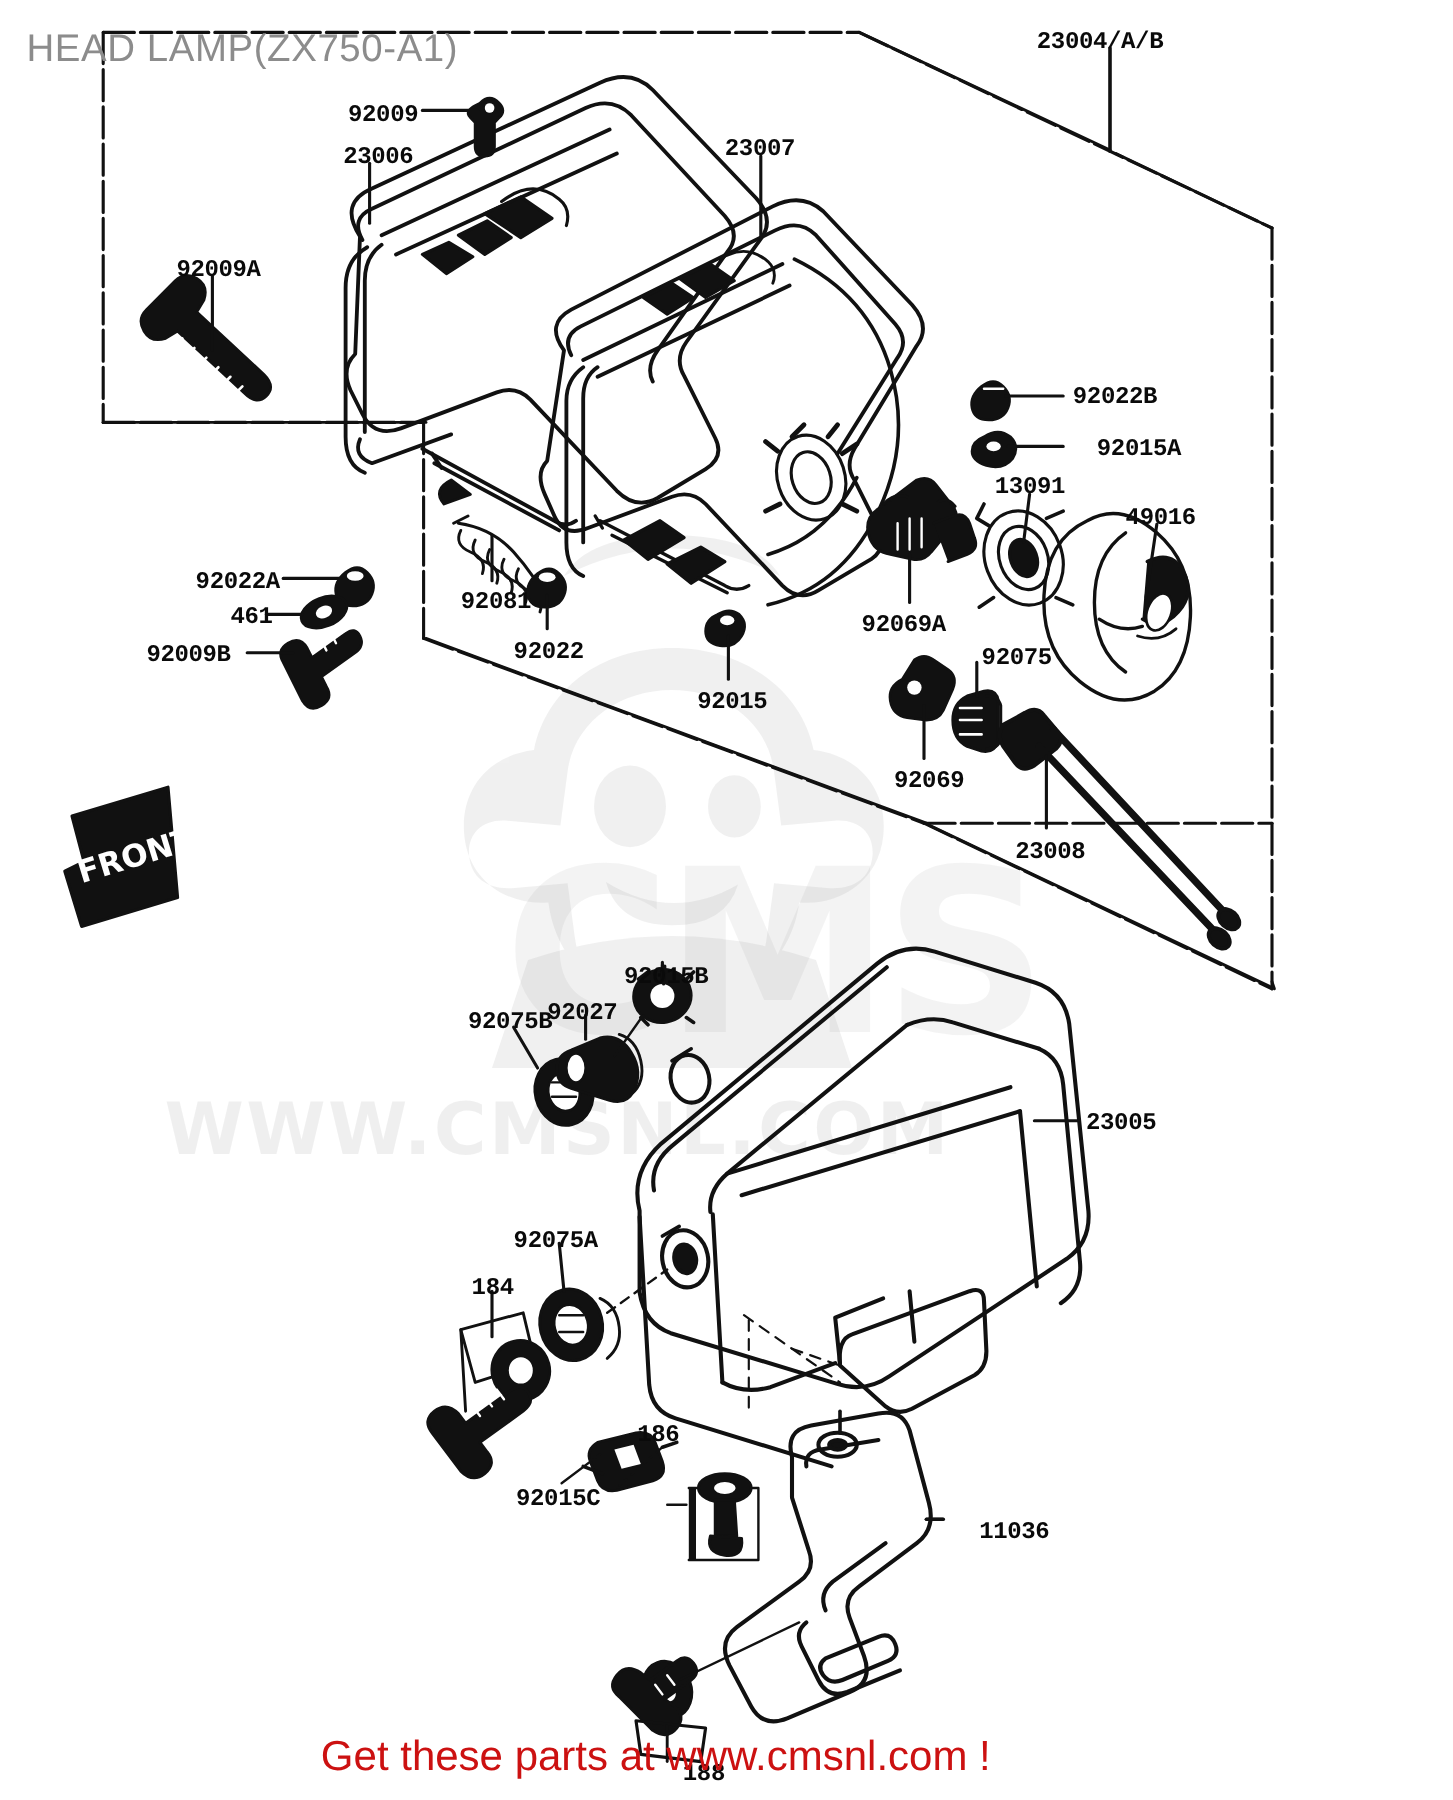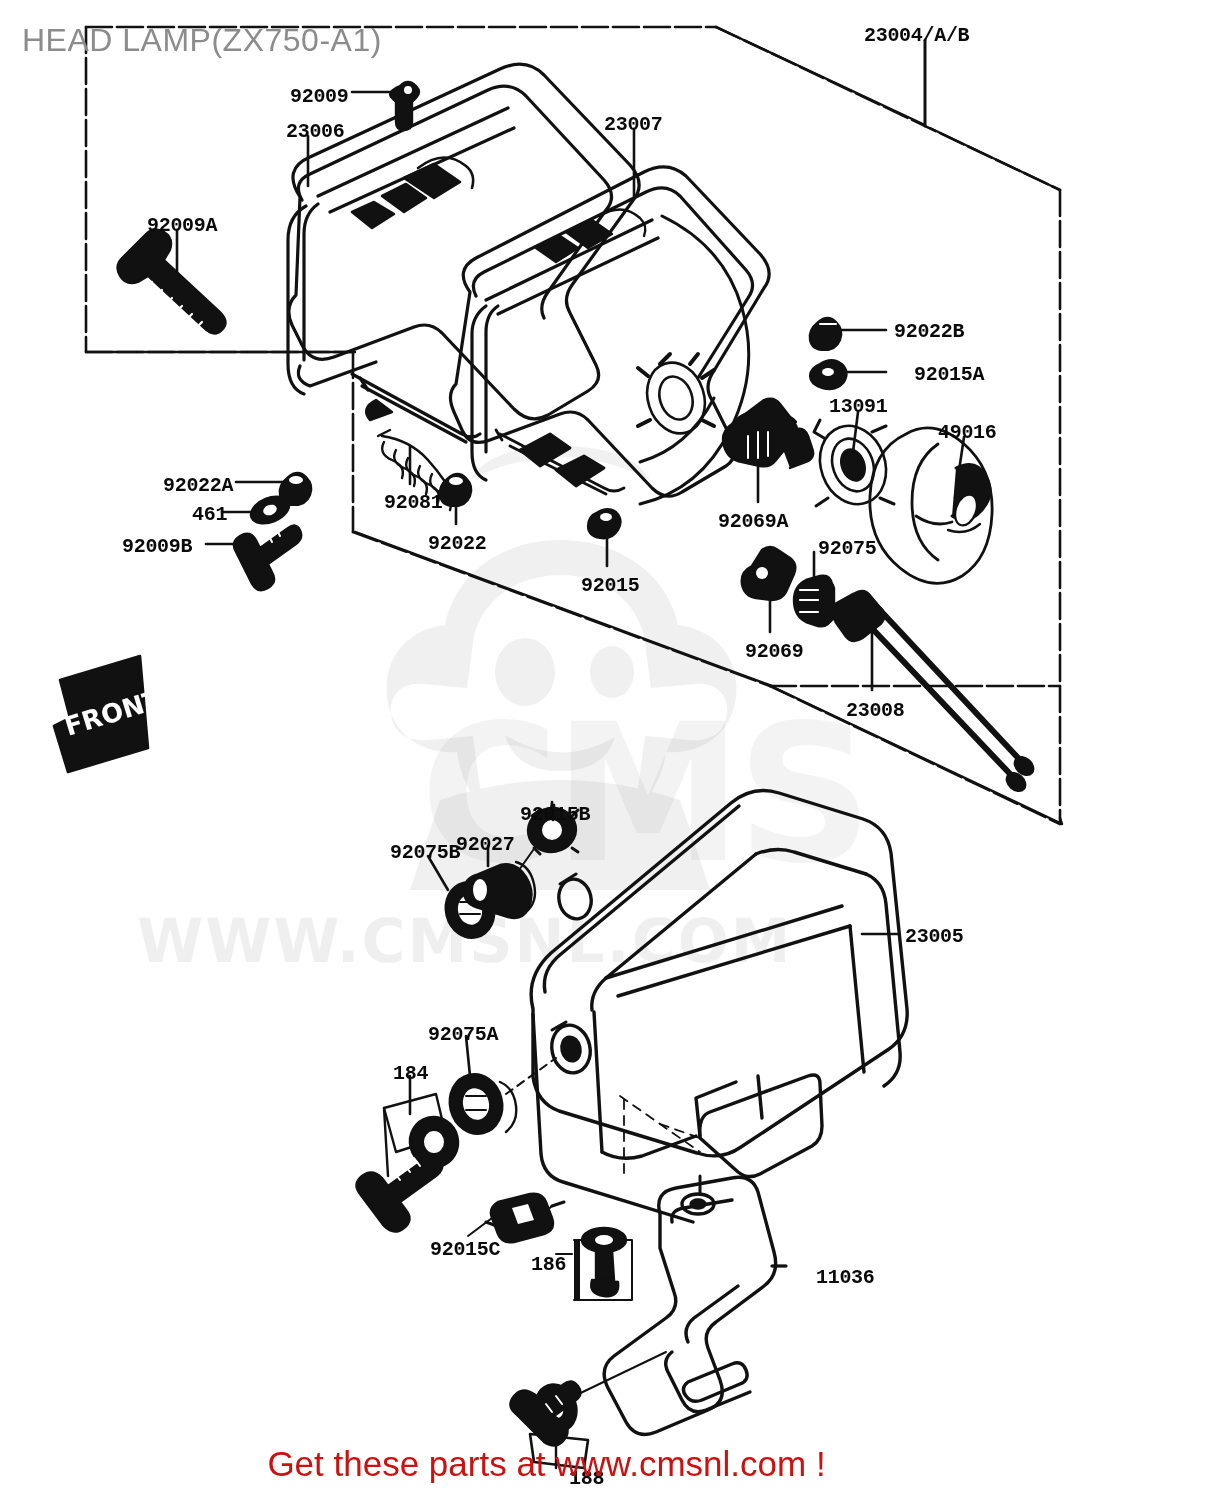--- a/index.html
+++ b/index.html
@@ -491,19 +491,19 @@
       <div class="pn" style="left: 581px; top: 574px;">92015</div>
       <div class="pn" style="left: 745px; top: 640px;">92069</div>
       <div class="pn" style="left: 846px; top: 699px;">23008</div>
       <div class="pn" style="left: 520px; top: 803px;">92015B</div>
       <div class="pn" style="left: 456px; top: 833px;">92027</div>
       <div class="pn" style="left: 390px; top: 841px;">92075B</div>
       <div class="pn" style="left: 905px; top: 925px;">23005</div>
       <div class="pn" style="left: 428px; top: 1023px;">92075A</div>
       <div class="pn" style="left: 393px; top: 1062px;">184</div>
       <div class="pn" style="left: 430px; top: 1238px;">92015C</div>
-      <div class="pn" style="left: 531px; top: 1253px; text-align: right;">186</div>
+      <div class="pn" style="left: 531px; top: 1185px; text-align: right;">186</div>
       <div class="pn" style="left: 816px; top: 1266px;">11036</div>
       <div class="pn" style="left: 569px; top: 1467px;">188</div>
     </div>
 
   <div class="foot" style="color: rgb(204, 17, 17);">Get these parts at www.cmsnl.com !</div>
 </div>
 
 </body></html>

